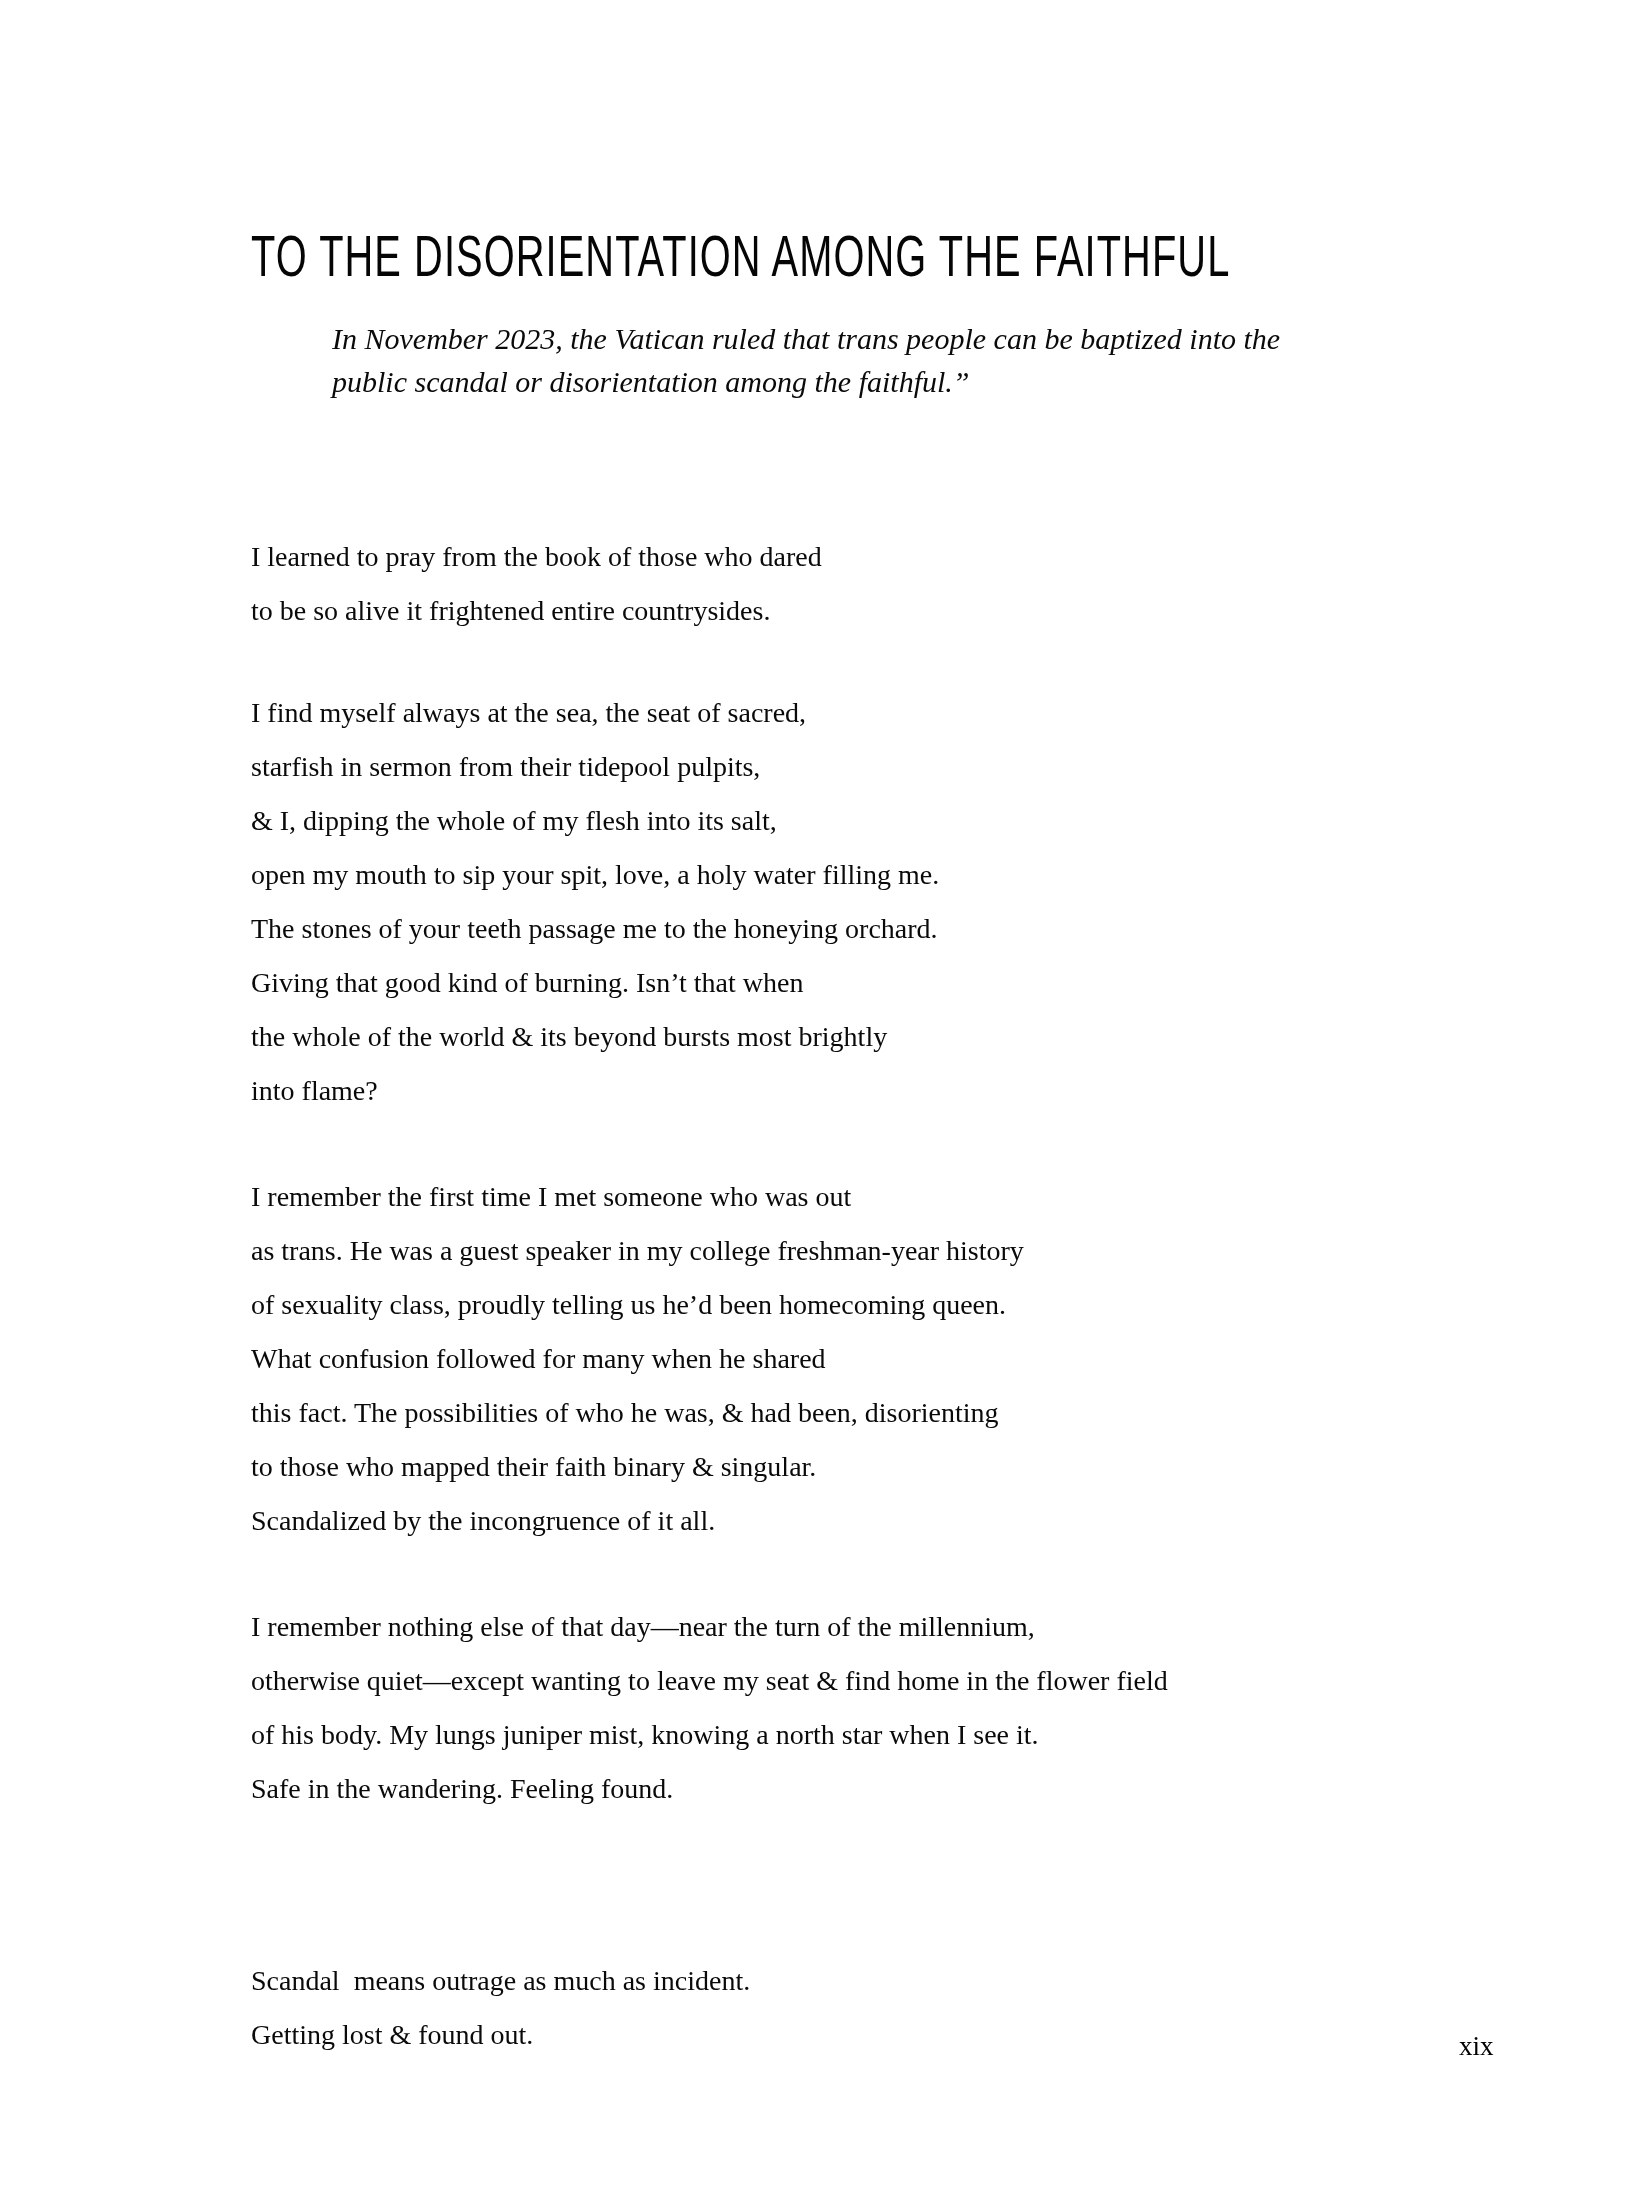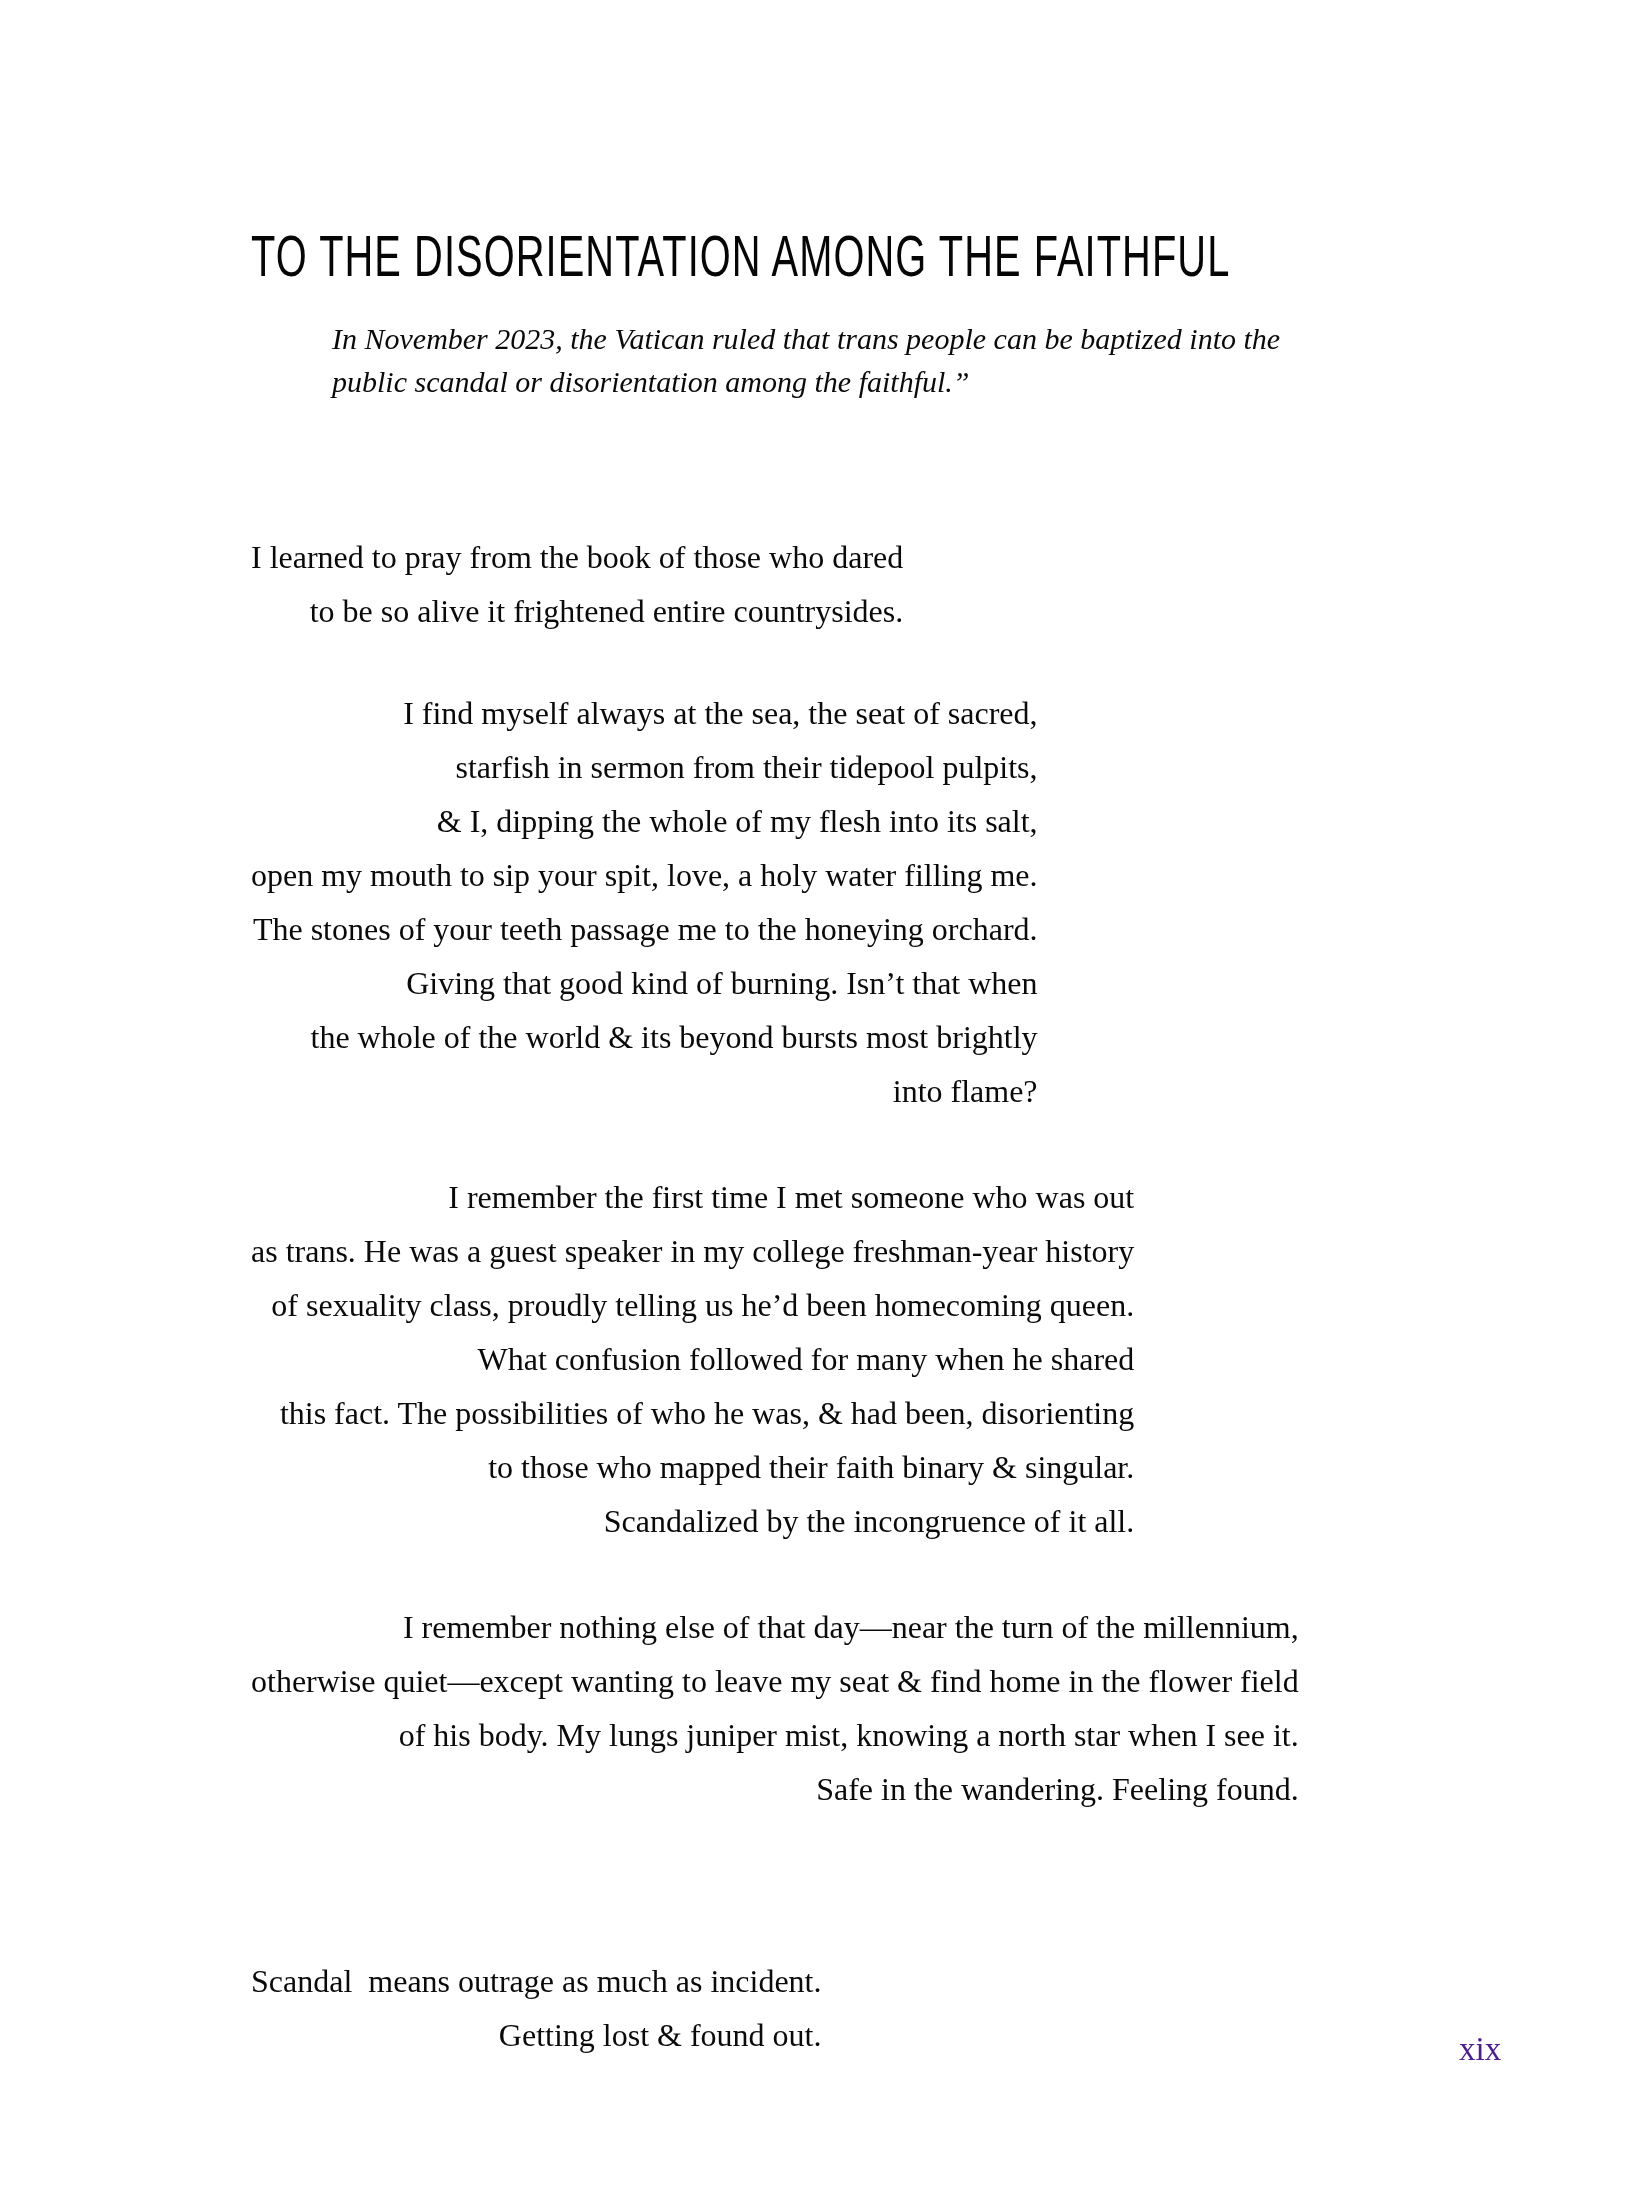--- a/index.html
+++ b/index.html
@@ -32,37 +32,36 @@
     top: 317px;
     font-style: italic;
     font-size: 30px;
     line-height: 43px;
     color: #0a0a0a;
   }
   .epigraph .line { white-space: pre; }
   .stanza {
     position: absolute;
     left: 251px;
-    font-size: 32px;
+    font-size: 28px;
     line-height: 54px;
     color: #0a0a0a;
-    text-align: right;
   }
   .stanza .line { white-space: pre; }
   .stanza-1 { top: 530px; }
   .stanza-2 { top: 686px; }
   .stanza-3 { top: 1170px; }
   .stanza-4 { top: 1600px; }
   .stanza-5 { top: 1954px; }
   .page-number {
     position: absolute;
     left: 1459px;
     top: 2031px;
-    font-size: 33px;
-    color: #4c1d95;
+    font-size: 27px;
+    color: #000000;
   }
 </style>
 </head>
 <body>
 
 <div class="page">
 
   <h1 class="title">TO THE DISORIENTATION AMONG THE FAITHFUL</h1>
 
   <div class="epigraph">

